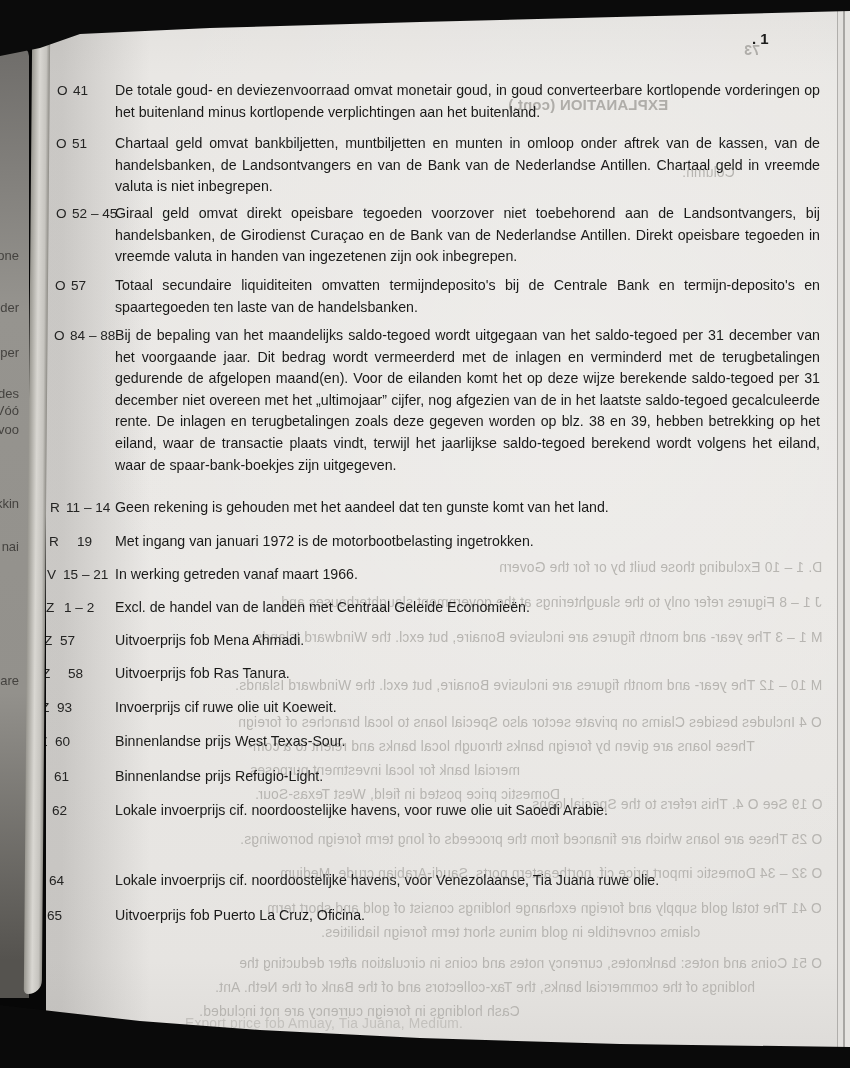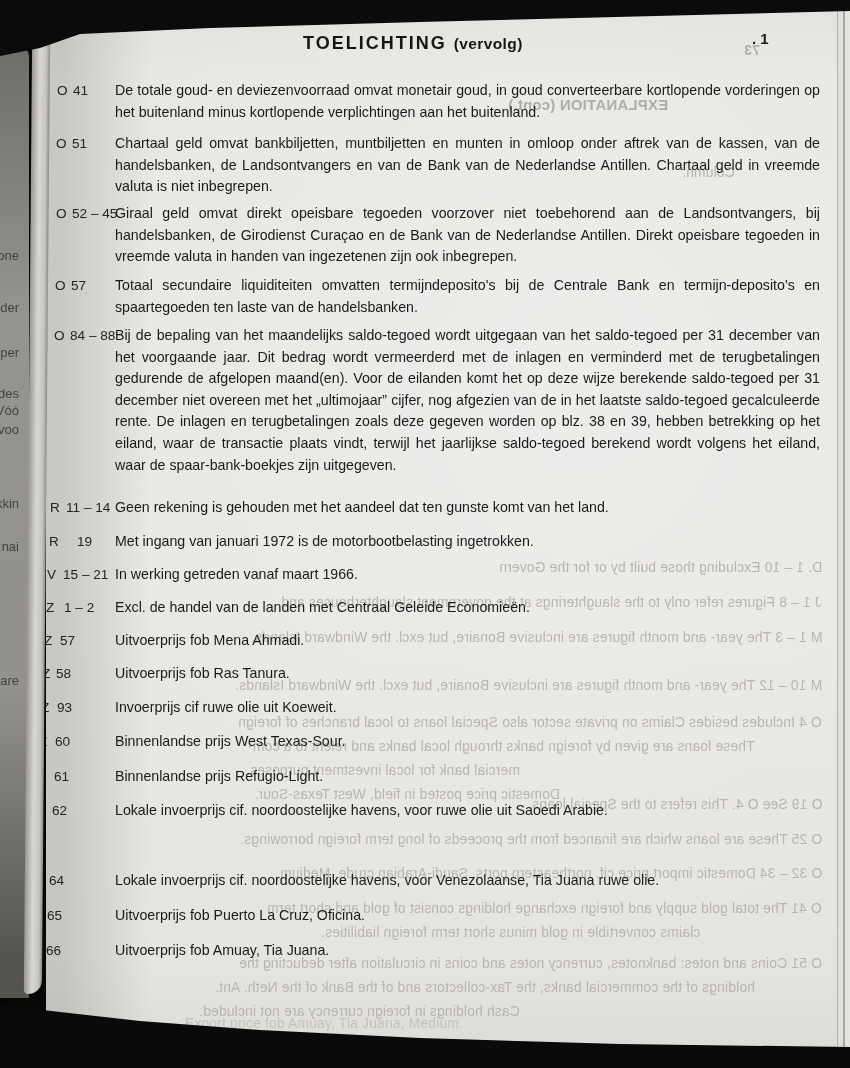--- a/index.html
+++ b/index.html
@@ -61,21 +61,20 @@
     <div class="ghost mirr" style="top:866px;right:28px">O   32 – 34    Domestic import price cif. northeastern ports, Saudi-Arabian crude, Medium.</div>
     <div class="ghost mirr" style="top:901px;right:28px">O   41    The total gold supply and foreign exchange holdings consist of gold and short term</div>
     <div class="ghost mirr" style="top:925px;right:150px">claims convertible in gold minus short term foreign liabilities.</div>
     <div class="ghost mirr" style="top:956px;right:28px">O   51    Coins and notes: banknotes, currency notes and coins in circulation after deducting the</div>
     <div class="ghost mirr" style="top:980px;right:95px">holdings of the commercial banks, the Tax-collectors and of the Bank of the Neth. Ant.</div>
     <div class="ghost mirr" style="top:1004px;right:330px">Cash holdings in foreign currency are not included.</div>
     <div class="ghost" style="top:1016px;left:185px;color:#c3c1bd">Export price fob Amuay, Tia Juana, Medium.</div>
   </div>
 
   <div class="content">
-    <h1 class="title"><span>TOELICHTING</span> <span class="sub">(vervolg)</span></h1>
     <div class="pagenum">. 1</div>
 
     <div class="entry" style="top:80px">
         <span class="cl" style="left:57px">O</span>
         <span class="cr" style="left:73px">41</span>
         <div class="etext">De totale goud- en deviezenvoorraad omvat monetair goud, in goud converteerbare kortlopende vorderingen op het buitenland minus kortlopende verplichtingen aan het buitenland.</div>
       </div>
     <div class="entry" style="top:133px">
         <span class="cl" style="left:56px">O</span>
         <span class="cr" style="left:72px">51</span>
@@ -116,21 +115,21 @@
         <span class="cr" style="left:64px">1 – 2</span>
         <div class="etext">Excl. de handel van de landen met Centraal Geleide Economieën.</div>
       </div>
     <div class="entry" style="top:630px">
         <span class="cl" style="left:44px">Z</span>
         <span class="cr" style="left:60px">57</span>
         <div class="etext">Uitvoerprijs fob Mena Ahmadi.</div>
       </div>
     <div class="entry" style="top:663px">
         <span class="cl" style="left:42px">Z</span>
-        <span class="cr" style="left:56px">58</span>
+        <span class="cr" style="left:68px">58</span>
         <div class="etext">Uitvoerprijs fob Ras Tanura.</div>
       </div>
     <div class="entry" style="top:697px">
         <span class="cl" style="left:41px">Z</span>
         <span class="cr" style="left:57px">93</span>
         <div class="etext">Invoerprijs cif ruwe olie uit Koeweit.</div>
       </div>
     <div class="entry" style="top:731px">
         <span class="cl" style="left:39px">Z</span>
         <span class="cr" style="left:55px">60</span>
@@ -149,25 +148,20 @@
     <div class="entry" style="top:870px">
         <span class="cl" style="left:33px">Z</span>
         <span class="cr" style="left:49px">64</span>
         <div class="etext">Lokale invoerprijs cif. noordoostelijke havens, voor Venezolaanse, Tia Juana ruwe olie.</div>
       </div>
     <div class="entry" style="top:905px">
         <span class="cl" style="left:31px">Z</span>
         <span class="cr" style="left:47px">65</span>
         <div class="etext">Uitvoerprijs fob Puerto La Cruz, Oficina.</div>
       </div>
-    <div class="entry" style="top:940px">
-        <span class="cl" style="left:30px">Z</span>
-        <span class="cr" style="left:46px">66</span>
-        <div class="etext">Uitvoerprijs fob Amuay, Tia Juana.</div>
-      </div>
   </div>
 
   <div class="gutter">
     <div class="prev-page">
       <span class="frag" style="top:202px">sone</span>
       <span class="frag" style="top:254px">ouder</span>
       <span class="frag" style="top:299px">reper</span>
       <span class="frag" style="top:340px">r des</span>
       <span class="frag" style="top:357px">Vóó</span>
       <span class="frag" style="top:376px">e voo</span>

